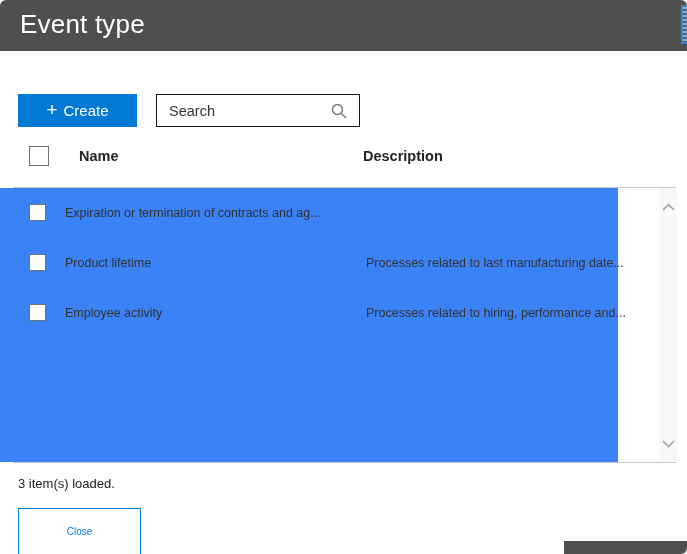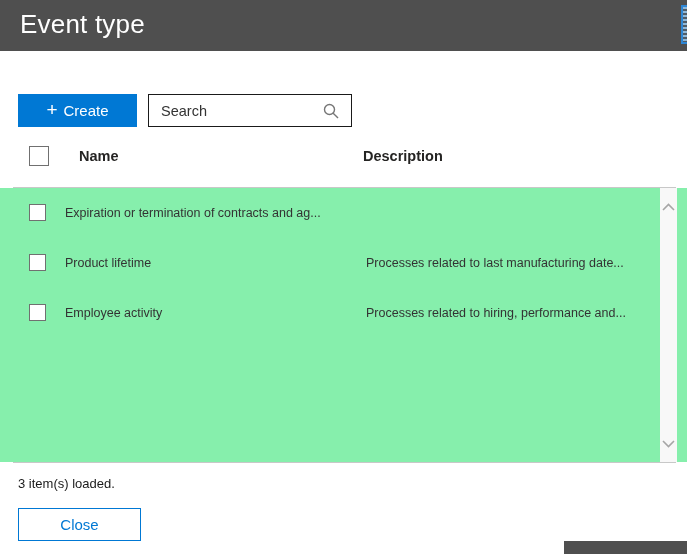--- a/index.html
+++ b/index.html
@@ -7,20 +7,21 @@
   body {
     font-family: "Liberation Sans", "DejaVu Sans", sans-serif;
     color: #333333;
   }
   .screen {
     position: relative;
     width: 687px;
     height: 554px;
     background: #ffffff;
     overflow: hidden;
+    border-radius: 6px;
   }
 
   
   .dialog-header {
     position: absolute;
     left: 0; top: 0;
     width: 687px; height: 51px;
     background: #4F4F4F;
   }
   .dialog-title {
@@ -61,21 +62,21 @@
   }
   .create-plus {
     font-size: 19px;
     font-weight: 300;
     line-height: 1;
     position: relative;
     top: -1px;
   }
   .search-box {
     position: absolute;
-    left: 148px; top: 94px;
+    left: 156px; top: 94px;
     width: 204px; height: 33px;
     border: 1px solid #1A1A1A;
     background: #ffffff;
   }
   .search-input {
     position: absolute;
     left: 0; top: 0;
     width: 170px; height: 31px;
     border: none;
     outline: none;
@@ -125,22 +126,22 @@
     height: 1px;
     background: #C8C8C8;
   }
   .divider-top { top: 187px; }
   .divider-bottom { top: 462px; }
 
   
   .list-area {
     position: absolute;
     left: 0; top: 188px;
-    width: 687px; height: 274px;
-    background: #86efac;
+    width: 618px; height: 274px;
+    background: #3b82f6;
   }
   .list-row {
     position: absolute;
     left: 0;
     width: 660px; height: 50px;
     cursor: pointer;
   }
   .row-0 { top: 0px; }
   .row-1 { top: 50px; }
   .row-2 { top: 100px; }
@@ -180,26 +181,26 @@
   
   .status-text {
     position: absolute;
     left: 18px; top: 476px;
     font-size: 13px;
     color: #1A1A1A;
   }
   .close-button {
     position: absolute;
     left: 18px; top: 508px;
-    width: 123px; height: 33px;
+    width: 123px; height: 47px;
     background: #ffffff;
     border: 1px solid #0078D4;
     color: #0078D4;
     font-family: "Liberation Sans", sans-serif;
-    font-size: 15px;
+    font-size: 10px;
     cursor: pointer;
   }
   .bg-window-fragment {
     position: absolute;
     left: 564px; top: 541px;
     width: 123px; height: 13px;
     background: #4F4F4F;
   }
 </style>
 </head>

